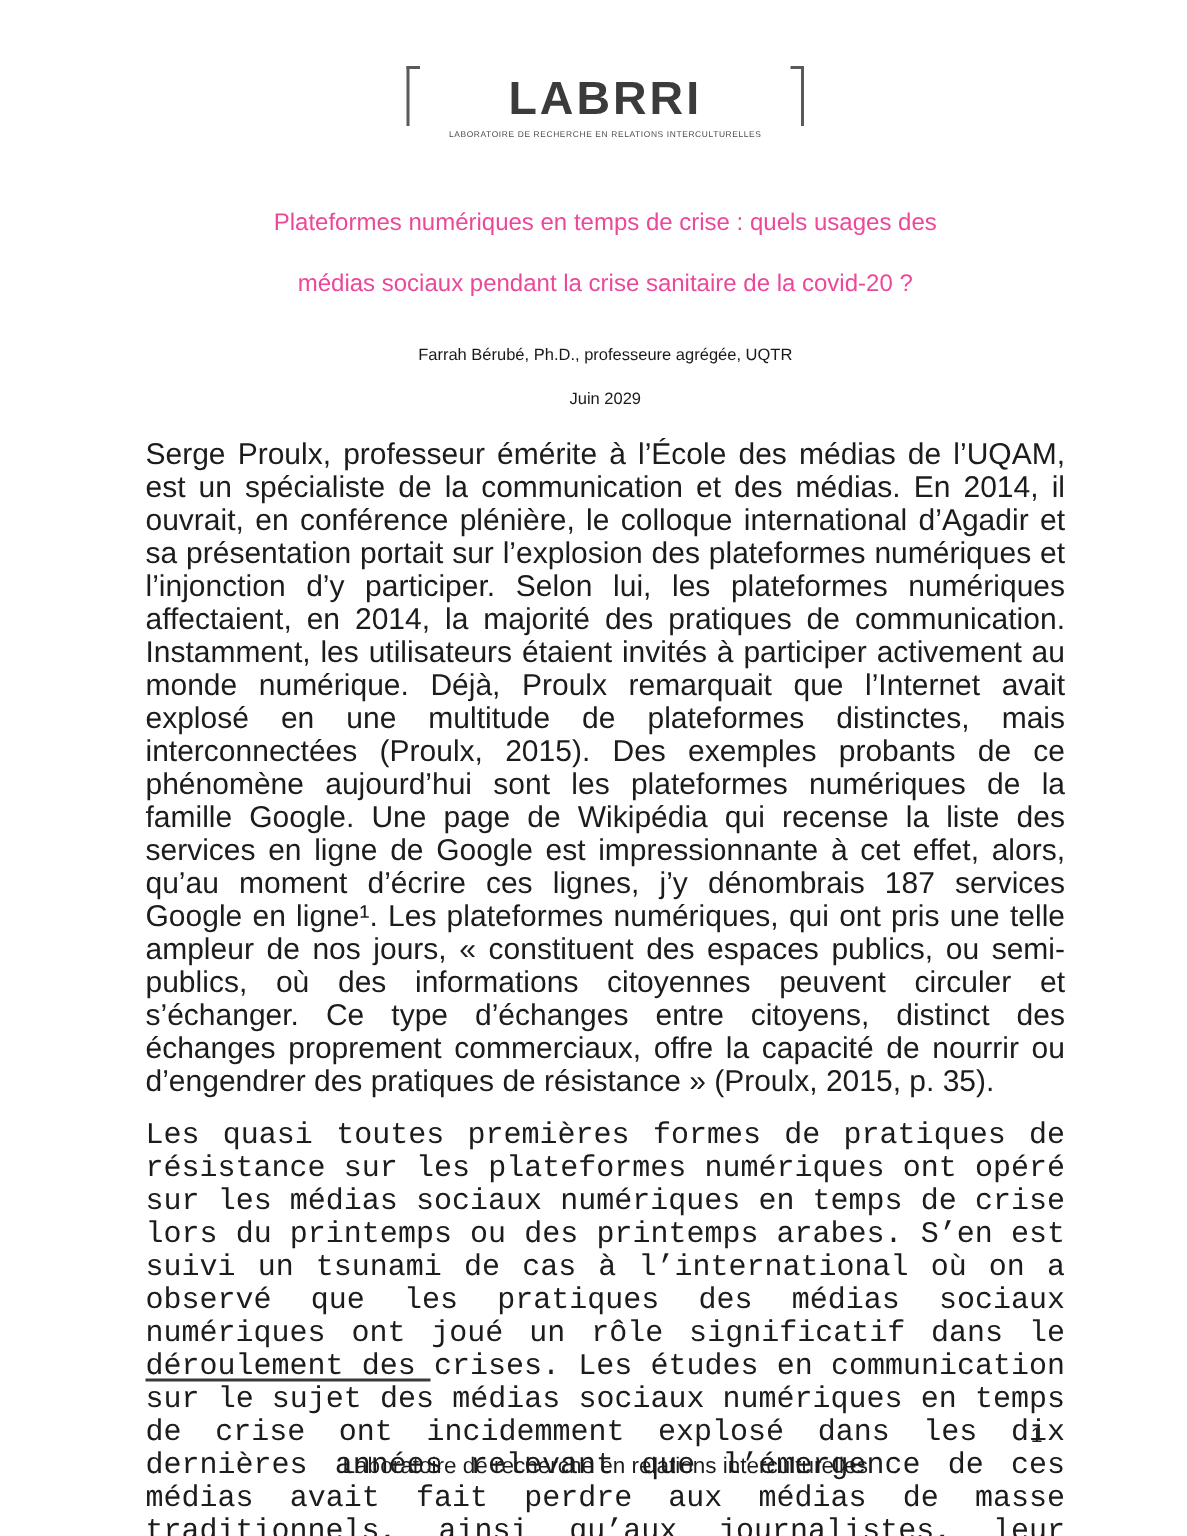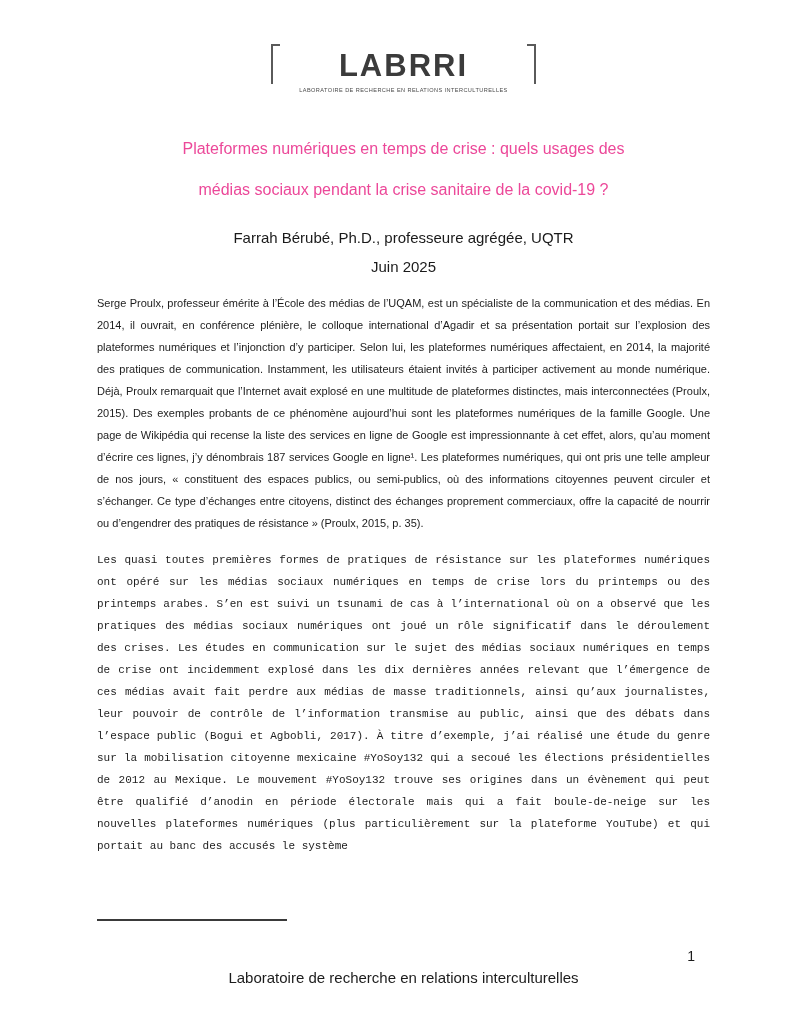--- a/index.html
+++ b/index.html
@@ -28,25 +28,25 @@
     font-size: 5.6px; letter-spacing: 0.42px;
     color: #4a4a4a; margin-top: 3px; white-space: nowrap;
   }
 
   
   .title {
     margin-top: 25px; text-align: center;
     font-weight: normal; font-size: 16px; line-height: 37px; color: #ec4899;
   }
   .title div { white-space: nowrap; }
-  .byline { margin-top: 17px; text-align: center; font-size: 15px; line-height: 25px; color: #1a1a1a; }
+  .byline { margin-top: 17px; text-align: center; font-size: 11px; line-height: 25px; color: #1a1a1a; }
 
   
   .para {
-    font-size: 11px; line-height: 22px;
+    font-size: 20px; line-height: 22px;
     text-align: justify; color: #1c1c1c;
   }
   .para-1 { margin-top: 13px; }
   .para-2 { margin-top: 15px; font-family: Liberation Mono, monospace; }
 
   
   .footnote-area { position: absolute; left: 81px; right: 81px; top: 903px; }
   .footnote-rule { width: 190px; border-top: 2px solid #3a3a3a; }
   .footnote { margin-top: 6px; font-size: 12.3px; color: #1c1c1c; }
   .footnote sup { font-size: 9px; }
@@ -70,26 +70,26 @@
       <span class="logo-text">
         <div class="logo-name">LABRRI</div>
         <div class="logo-tagline">LABORATOIRE DE RECHERCHE EN RELATIONS INTERCULTURELLES</div>
       </span>
       <span class="bracket bracket-right"></span>
     </div>
   </div>
 
   <div class="title">
     <div>Plateformes numériques en temps de crise : quels usages des</div>
-    <div>médias sociaux pendant la crise sanitaire de la covid-19 ?</div>
+    <div>médias sociaux pendant la crise sanitaire de la covid-20 ?</div>
   </div>
 
   <div class="byline">
     <div>Farrah Bérubé, Ph.D., professeure agrégée, UQTR</div>
-    <div>Juin 2025</div>
+    <div>Juin 2029</div>
   </div>
 
   <p class="para para-1">Serge Proulx, professeur émérite à l’École des médias de l’UQAM, est un spécialiste de la communication et des médias. En 2014, il ouvrait, en conférence plénière, le colloque international d’Agadir et sa présentation portait sur l’explosion des plateformes numériques et l’injonction d’y participer. Selon lui, les plateformes numériques affectaient, en 2014, la majorité des pratiques de communication. Instamment, les utilisateurs étaient invités à participer activement au monde numérique. Déjà, Proulx remarquait que l’Internet avait explosé en une multitude de plateformes distinctes, mais interconnectées (Proulx, 2015). Des exemples probants de ce phénomène aujourd’hui sont les plateformes numériques de la famille Google. Une page de Wikipédia qui recense la liste des services en ligne de Google est impressionnante à cet effet, alors, qu’au moment d’écrire ces lignes, j’y dénombrais 187 services Google en ligne¹. Les plateformes numériques, qui ont pris une telle ampleur de nos jours, « constituent des espaces publics, ou semi-publics, où des informations citoyennes peuvent circuler et s’échanger. Ce type d’échanges entre citoyens, distinct des échanges proprement commerciaux, offre la capacité de nourrir ou d’engendrer des pratiques de résistance » (Proulx, 2015, p. 35).</p>
 
   <p class="para para-2">Les quasi toutes premières formes de pratiques de résistance sur les plateformes numériques ont opéré sur les médias sociaux numériques en temps de crise lors du printemps ou des printemps arabes. S’en est suivi un tsunami de cas à l’international où on a observé que les pratiques des médias sociaux numériques ont joué un rôle significatif dans le déroulement des crises. Les études en communication sur le sujet des médias sociaux numériques en temps de crise ont incidemment explosé dans les dix dernières années relevant que l’émergence de ces médias avait fait perdre aux médias de masse traditionnels, ainsi qu’aux journalistes, leur pouvoir de contrôle de l’information transmise au public, ainsi que des débats dans l’espace public (Bogui et Agbobli, 2017). À titre d’exemple, j’ai réalisé une étude du genre sur la mobilisation citoyenne mexicaine #YoSoy132 qui a secoué les élections présidentielles de 2012 au Mexique. Le mouvement #YoSoy132 trouve ses origines dans un évènement qui peut être qualifié d’anodin en période électorale mais qui a fait boule-de-neige sur les nouvelles plateformes numériques (plus particulièrement sur la plateforme YouTube) et qui portait au banc des accusés le système</p>
 
 </div>
 
 <div class="footnote-area">
   <div class="footnote-rule"></div>

